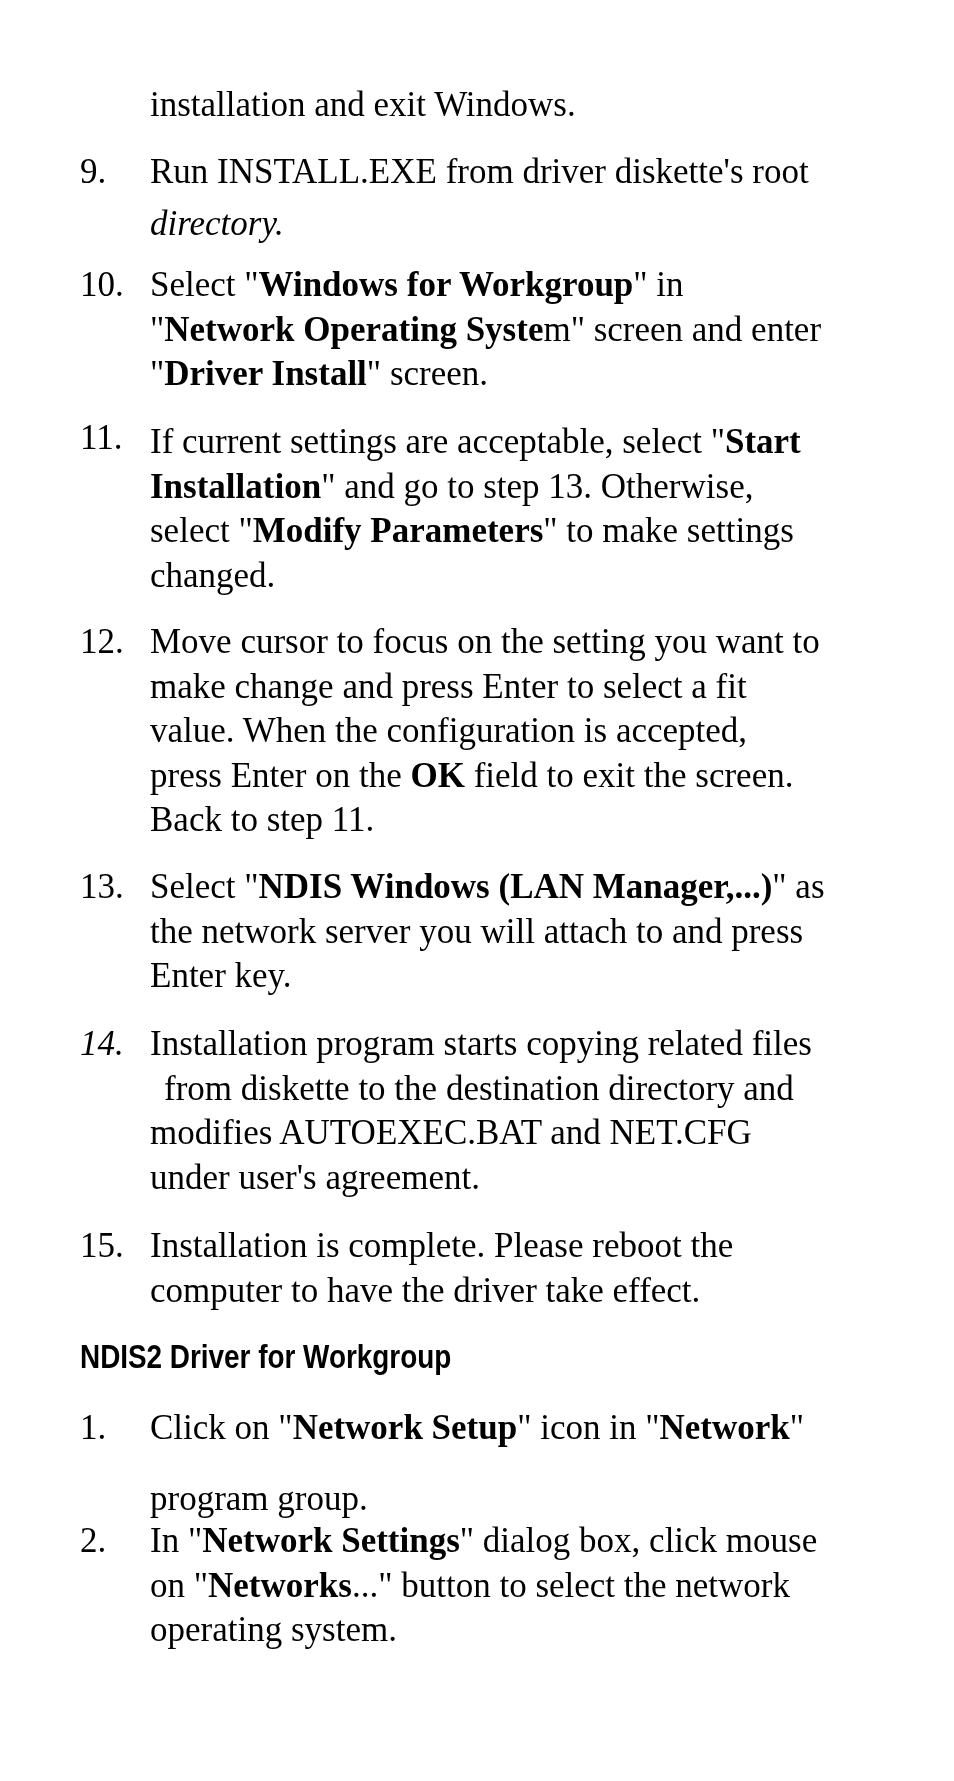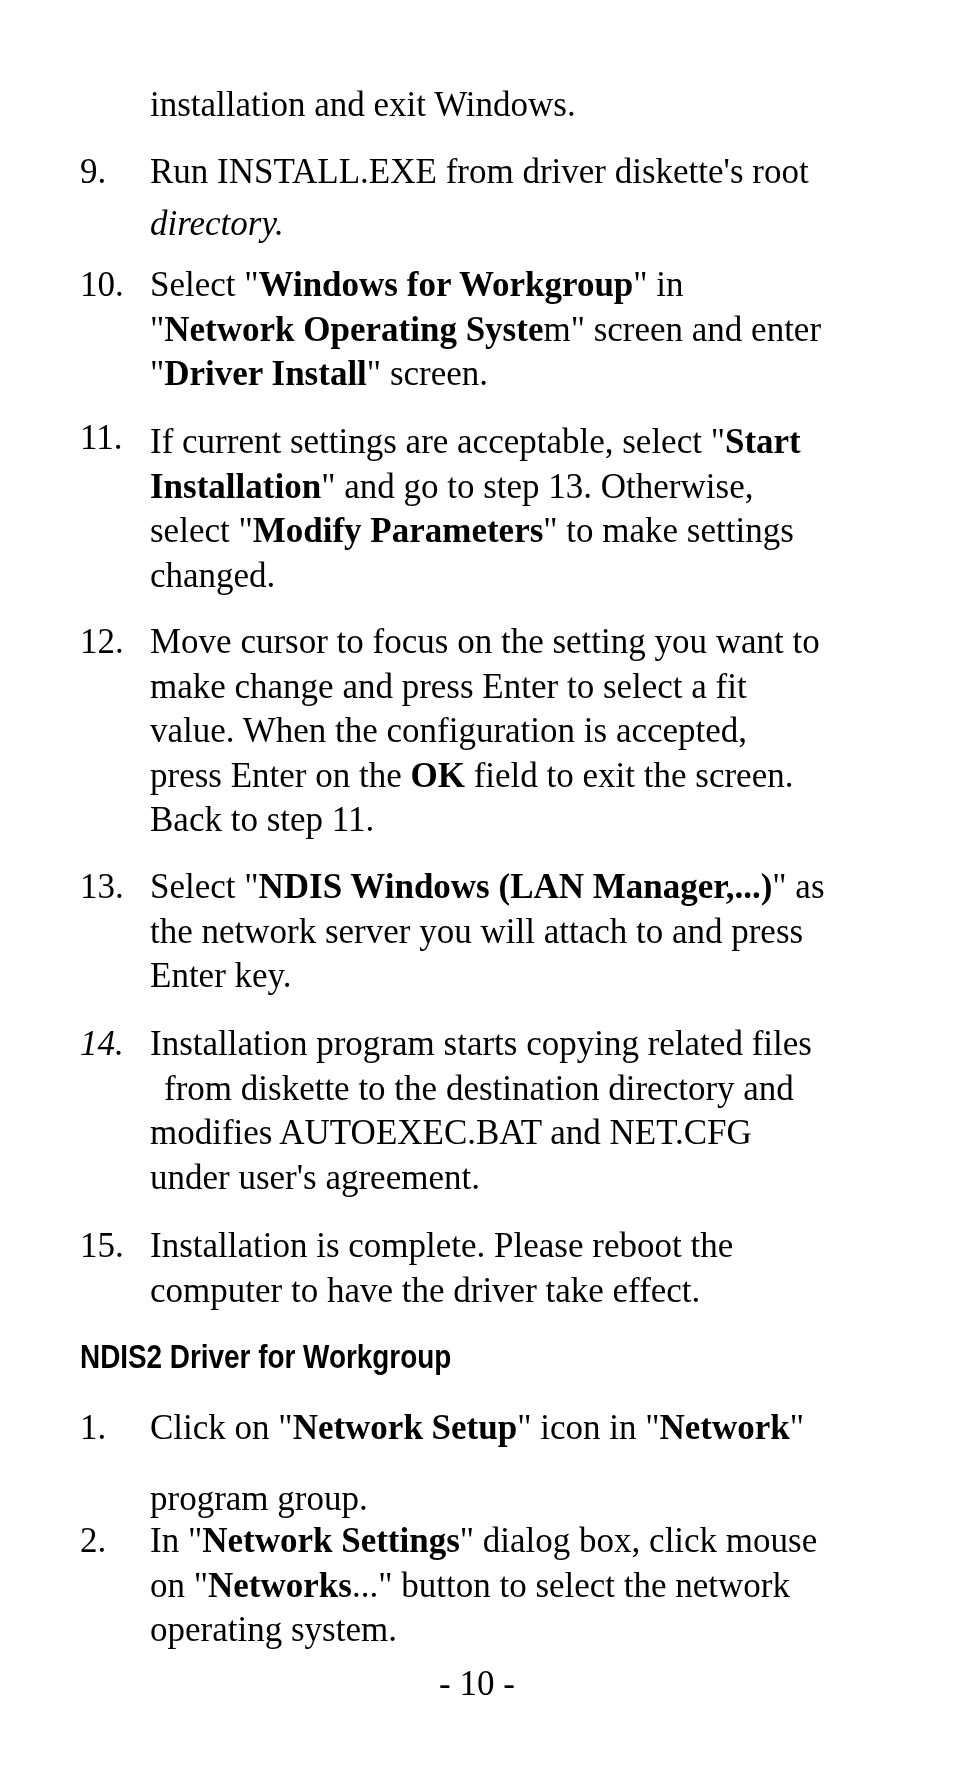--- a/index.html
+++ b/index.html
@@ -85,14 +85,13 @@
         <div class="line" style="left: 150px; top: 1406px;"><span>Click on "</span><span class="b">Network Setup</span><span>" icon in "</span><span class="b">Network</span><span>"</span></div>
         <div class="line" style="left: 150px; top: 1477px;"><span>program group.</span></div>
       </div>
       <div>
         <div class="num" style="top: 1519px;">2.</div>
         <div class="line" style="left: 150px; top: 1519px;"><span>In "</span><span class="b">Network Settings</span><span>" dialog box, click mouse</span></div>
         <div class="line" style="left: 150px; top: 1563.5px;"><span>on "</span><span class="b">Networks</span><span>..." button to select the network</span></div>
         <div class="line" style="left: 150px; top: 1608px;"><span>operating system.</span></div>
       </div>
     </div>
-  <div class="footer" style="top:1662px;">- 10 -</div>
 </div>
 
 </body></html>

